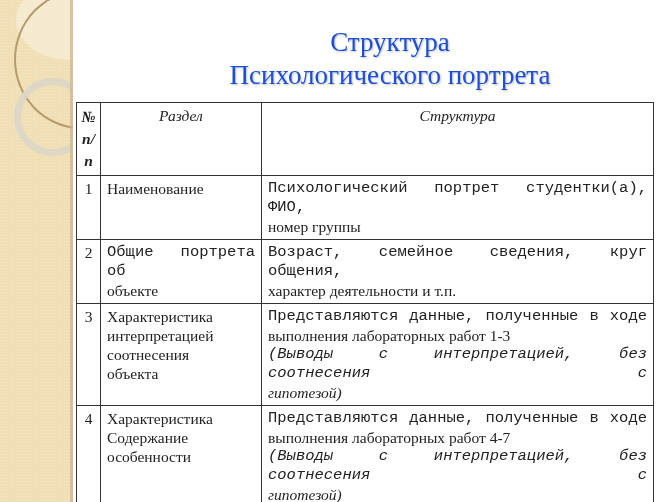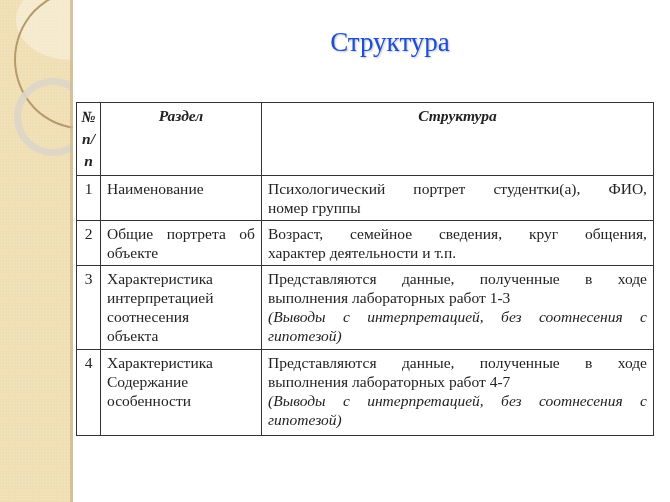--- a/index.html
+++ b/index.html
@@ -8,41 +8,42 @@
     background-image: radial-gradient(rgba(255,255,255,0.25) 1px, transparent 1px); background-size:3px 3px; }
   .sidebar-edge { position:absolute; left:70px; top:0; width:3px; height:502px; background:#c9b48a; opacity:0.7; }
   .deco { position:absolute; overflow:hidden; left:0; top:0; width:73px; height:200px; }
   .ring1 { position:absolute; left:14px; top:-10px; width:130px; height:135px; border-radius:50%; border:2px solid #b59a6a; }
   .ring1-fill { position:absolute; left:16px; top:-20px; width:110px; height:80px; border-radius:50%; background:rgba(255,255,255,0.35); }
   .ring2 { position:absolute; left:14px; top:78px; width:64px; height:64px; border-radius:50%; border:7px solid #ddd6c8; opacity:0.9; }
   .title { position:absolute; left:180px; top:26px; width:420px; text-align:center; color:#1d4ed8; font-weight:normal;
     font-size:27px; line-height:33px; text-shadow:1px 1px 2px rgba(0,0,0,0.25); }
   table { position:absolute; left:76px; top:102px; width:578px; border-collapse:collapse; font-size:15.5px; color:#222; }
   td, th { border:1px solid #333; vertical-align:top; padding:3px 6px 3px 6px; line-height:19px; }
-  th { font-weight:bold; font-style:italic; text-align:center; height:60px; }
+  th { font-weight:normal; font-style:italic; text-align:center; height:60px; }
   th.num { width:15px; padding:3px 4px; font-weight:bold; line-height:22px; }
   td.num { text-align:center; width:15px; padding:3px 4px; }
   td.sec { width:148px; }
   td.content { text-align:justify; text-align-last:left; }
   .note { font-style:italic; display:block; }
-  .line-just { display:block; text-align:justify; text-align-last:justify; }
+  .line-just { display:block; text-align:justify; text-align-last:justify;font-family:Liberation Mono, monospace; }
 </style>
 </head>
 <body>
 
 <div class="sidebar"></div>
 <div class="deco">
   <div class="ring1-fill"></div>
   <div class="ring1"></div>
   <div class="ring2"></div>
 </div>
 <div class="sidebar-edge"></div>
 
 <div class="title">
   <div>Структура</div>
+  <div>Психологического портрета</div>
 </div>
 
 <table>
   <tbody>
       <tr>
     <th class="num">
       <div>№</div>
       <div>п/</div>
       <div>п</div>
     </th>

